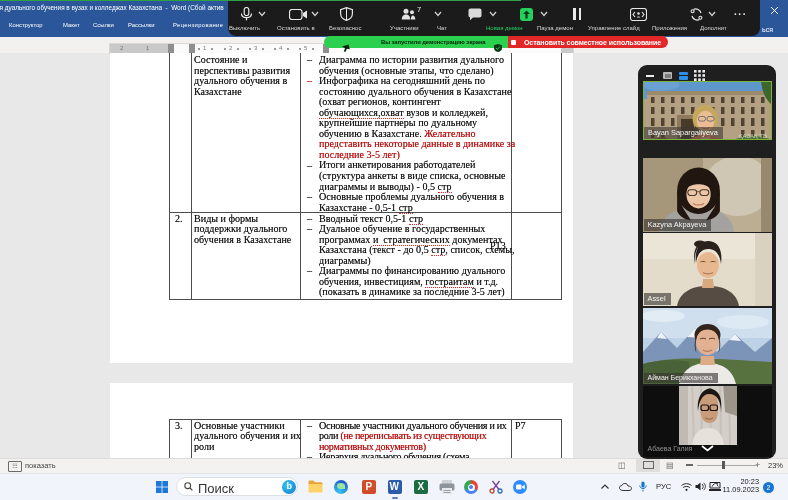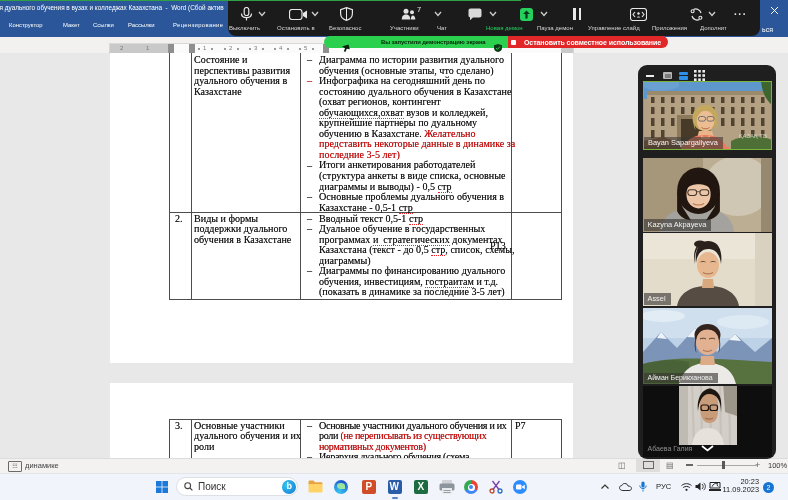--- a/index.html
+++ b/index.html
@@ -98,48 +98,48 @@
   <div class="abs" style="left:175px;top:420.5px;">3.</div>
   <div class="abs" style="left:194px;top:420.5px;white-space:nowrap;">Основные участники<br>дуального обучения и их<br>роли</div>
   <div class="abs" style="left:307px;top:420.5px;">–</div>
   <div class="abs" style="left:307px;top:452.1px;">–</div>
   <div class="abs" style="left:319px;top:420.5px;white-space:nowrap;letter-spacing:-0.3px;">Основные участники дуального обучения и их<br>роли <span class="red">(не переписывать из существующих<br>нормативных документов)</span><br>Иерархия дуального обучения (схема</div>
   <div class="abs" style="left:515px;top:420.5px;">Р7</div>
 </div>
 
 <div class="abs" style="left:0;top:458px;width:788px;height:15px;background:#f3f2f1;border-top:1px solid #dcdcdc;box-sizing:border-box;"></div>
 <div class="abs" style="left:8px;top:461px;width:12px;height:9px;border:1px solid #6a6a6a;border-radius:1px;font-size:6px;color:#555;text-align:center;line-height:9px;">☷</div>
-<div class="abs" style="left:25px;top:461px;font-size:7.5px;color:#444;">динамике</div>
+<div class="abs" style="left:25px;top:461px;font-size:7.5px;color:#444;">показать</div>
 
 <div class="abs" style="left:618px;top:461px;width:11px;height:9px;color:#666;font-size:8px;line-height:9px;">◫</div>
 <div class="abs" style="left:636px;top:459px;width:24px;height:13px;background:#dfdedd;"></div>
 <div class="abs" style="left:643px;top:461px;width:11px;height:8px;border:1px solid #666;box-sizing:border-box;"></div>
 <div class="abs" style="left:666px;top:461px;width:11px;height:9px;color:#666;font-size:8px;line-height:9px;">▤</div>
 <div class="abs" style="left:686px;top:464px;width:7px;height:1.5px;background:#666;"></div>
 <div class="abs" style="left:697px;top:465px;width:60px;height:1px;background:#a8a8a8;"></div>
 <div class="abs" style="left:722px;top:461px;width:3px;height:8px;background:#585858;"></div>
 <div class="abs" style="left:755px;top:461px;width:8px;height:8px;color:#666;font-size:9px;line-height:8px;">+</div>
-<div class="abs" style="left:768px;top:461px;font-size:7.5px;color:#333;">100%</div>
+<div class="abs" style="left:768px;top:461px;font-size:7.5px;color:#333;">23%</div>
 
 <div class="abs" style="left:0;top:473px;width:788px;height:27px;background:#f1f5fb;border-top:1px solid #e2e6ea;box-sizing:border-box;"></div>
 <div id="taskbar">
 
   <svg class="abs" style="left:156px;top:481px;" width="12" height="12" viewBox="0 0 12 12">
     <rect x="0" y="0" width="5.6" height="5.6" fill="#1d79d7"></rect>
       <rect x="6.4" y="0" width="5.6" height="5.6" fill="#1d79d7"></rect>
     <rect x="0" y="6.4" width="5.6" height="5.6" fill="#1d79d7"></rect>
       <rect x="6.4" y="6.4" width="5.6" height="5.6" fill="#1d79d7"></rect>
   </svg>
 
   <div class="abs" style="left:176px;top:477px;width:122px;height:19px;background:#ffffff;border:1px solid #dcdfe3;border-radius:10px;box-sizing:border-box;"></div>
   <svg class="abs" style="left:184px;top:482px;" width="9" height="9" viewBox="0 0 9 9">
     <circle cx="3.7" cy="3.7" r="2.9" fill="none" stroke="#444" stroke-width="1.1"></circle>
       <line x1="6" y1="6" x2="8.4" y2="8.4" stroke="#444" stroke-width="1.1"></line>
   </svg>
-  <div class="abs" style="left:198px;top:481px;font-size:10px;color:#333;">Поиск</div>
+  <div class="abs" style="left:198px;top:481px;font-size:13px;color:#333;">Поиск</div>
   <div class="abs" style="left:282px;top:479.5px;width:14px;height:14px;border-radius:50%;background:radial-gradient(circle at 35% 35%,#35c7f4,#1176d0);"></div>
   <div class="abs" style="left:286.5px;top:481px;color:#fff;font-size:9px;font-weight:bold;">b</div>
 
   <svg class="abs" style="left:308px;top:480px;" width="15" height="13" viewBox="0 0 15 13">
     <path d="M0.5 2 C0.5 1 1 0.5 2 0.5 L5.5 0.5 L7 2.2 L13 2.2 C14 2.2 14.5 2.8 14.5 3.6 L14.5 4.5 L0.5 4.5 Z" fill="#e8a33d"></path>
     <rect x="0.5" y="4" width="14" height="8.5" rx="1.2" fill="#ffd368"></rect>
   </svg>
 
   <div class="abs" style="left:334px;top:480px;width:14px;height:14px;border-radius:50%;background:conic-gradient(from 200deg,#35c1f1,#2052cb,#35c1f1);"></div>
   <div class="abs" style="left:337px;top:483px;width:8px;height:6px;border-radius:50% 50% 0 50%;background:#9be5a0;"></div>
@@ -316,21 +316,21 @@
         <rect x="8.4" y="0" width="2.6" height="2.6"></rect>
       <rect x="0" y="4.2" width="2.6" height="2.6"></rect>
         <rect x="4.2" y="4.2" width="2.6" height="2.6"></rect>
         <rect x="8.4" y="4.2" width="2.6" height="2.6"></rect>
       <rect x="0" y="8.4" width="2.6" height="2.6"></rect>
         <rect x="4.2" y="8.4" width="2.6" height="2.6"></rect>
         <rect x="8.4" y="8.4" width="2.6" height="2.6"></rect>
     </g>
   </svg>
 
-  <div class="abs" style="left:642.5px;top:81px;width:129px;height:69px;overflow:hidden;outline:1.5px solid #7cb43a;outline-offset:-1px;">
+  <div class="abs" style="left:642.5px;top:81px;width:129px;height:59px;overflow:hidden;outline:1.5px solid #7cb43a;outline-offset:-1px;">
     <svg width="129" height="75" viewBox="0 0 129 75">
       <rect width="129" height="75" fill="#b3a084"></rect>
       <rect width="129" height="18" fill="#5e97cc"></rect>
       <path d="M0 0 L36 0 L36 6 C22 12 8 10 0 6 Z" fill="#6ba0d3"></path>
       <rect x="4" y="10" width="121" height="52" fill="#b4a183"></rect>
       <rect x="4" y="10" width="121" height="4" fill="#9c8a6d"></rect>
       <g fill="#50432f">
         <rect x="8" y="16" width="3.5" height="6"></rect>
           <rect x="18" y="16" width="3.5" height="6"></rect>
           <rect x="28" y="16" width="3.5" height="6"></rect>

